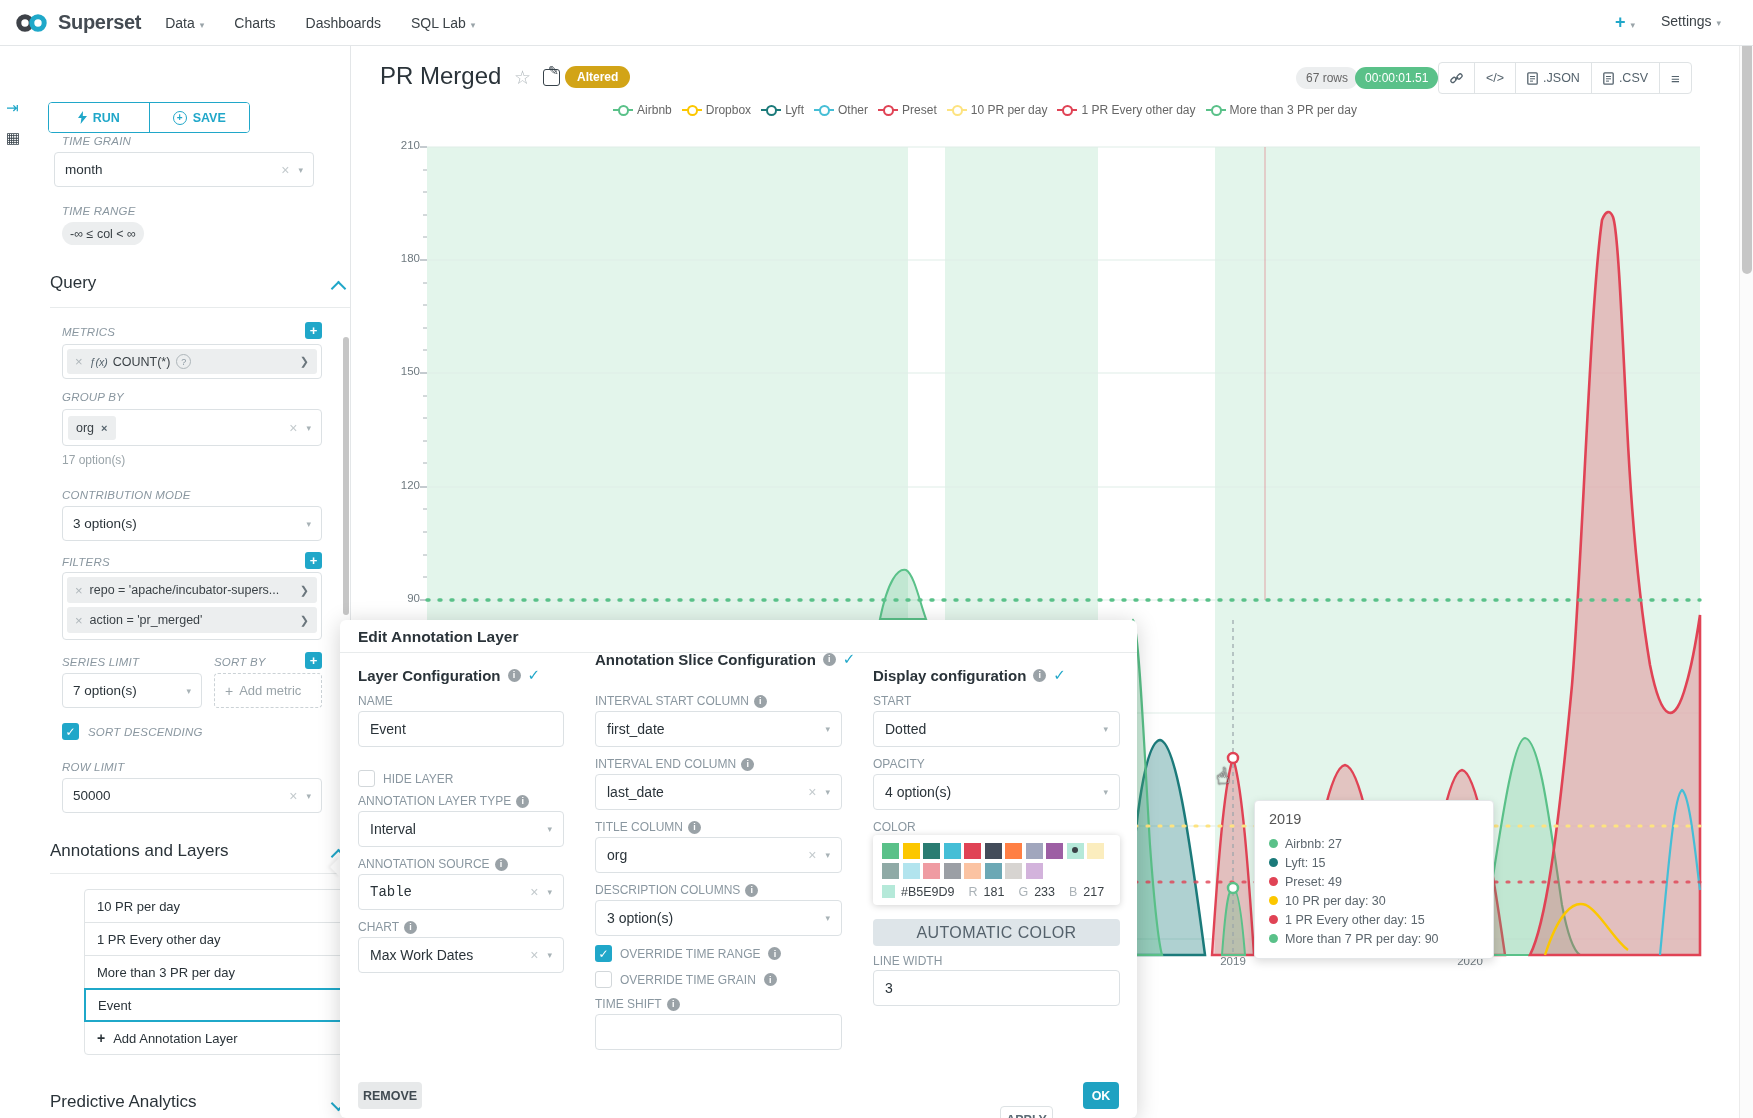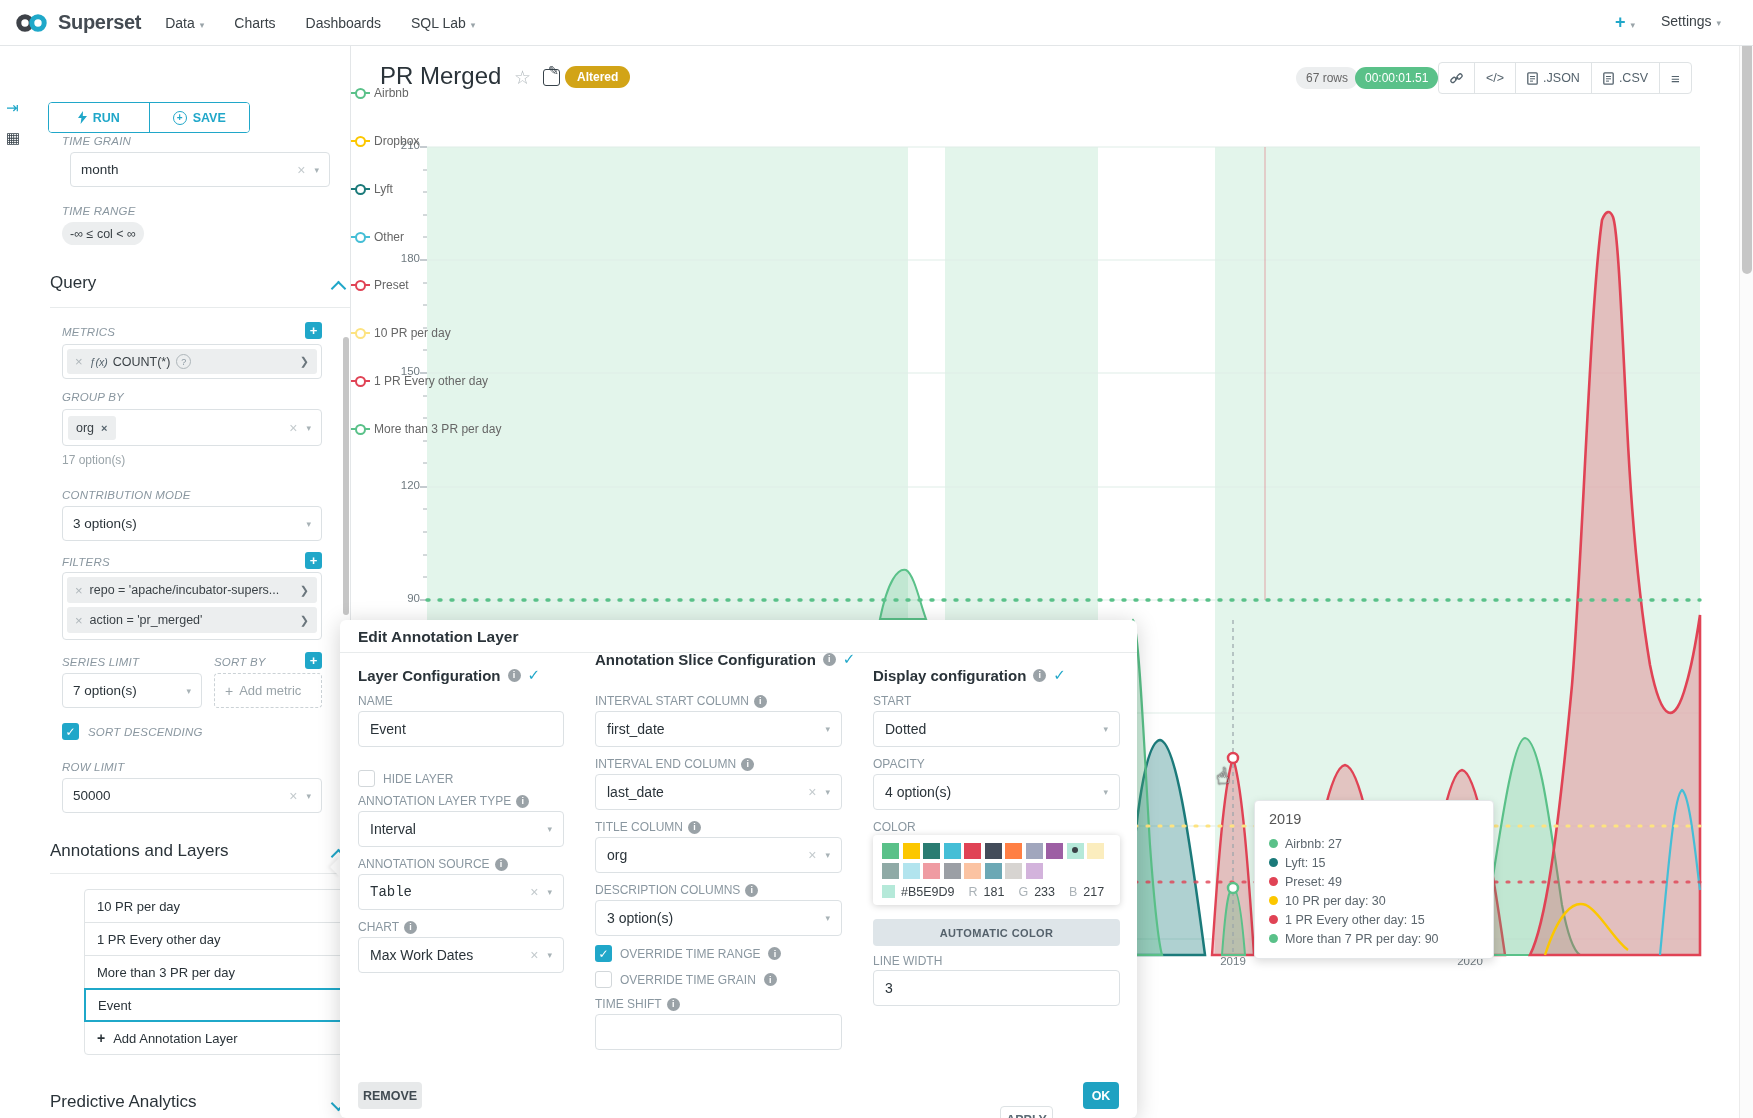--- a/index.html
+++ b/index.html
@@ -40,21 +40,21 @@
   .runsave>div{flex:1;display:flex;align-items:center;justify-content:center;gap:6px;color:#20A7C9;font-weight:700;font-size:12.5px;background:#fff;}
   .runsave>div:first-child{border-right:1px solid #20A7C9;}
   
   .chart-title{font-size:24px;color:#2A3339;}
   .badge{background:#D2A417;color:#fff;font-size:12px;font-weight:600;border-radius:11px;padding:4px 12px;}
   .hpill{border-radius:11px;font-size:12px;padding:4px 10px;}
   .btngroup{position:absolute;display:flex;border:1px solid #DFE3E5;border-radius:4px;height:30px;align-items:stretch;overflow:hidden;background:#fff;}
   .btngroup>div{display:flex;align-items:center;padding:0 11px;border-right:1px solid #DFE3E5;color:#55636D;font-size:12.5px;gap:5px;}
   .btngroup>div:last-child{border-right:none;}
   
-  .legend{position:absolute;left:350px;top:86px;width:1270px;display:flex;justify-content:center;gap:34px;z-index:2;flex-direction:column;}
+  .legend{position:absolute;left:350px;top:103px;width:1270px;display:flex;justify-content:center;gap:10px;z-index:2;}
   .leg-item{display:flex;align-items:center;gap:4px;font-size:12px;color:#666;}
   .leg-sym{position:relative;width:20px;height:10px;}
   .leg-sym .ln{position:absolute;left:0;right:0;top:4px;height:2px;}
   .leg-sym .ci{position:absolute;left:5px;top:0;width:7px;height:7px;border-radius:50%;background:#fff;border:2px solid #000;}
   
   .ytick{position:absolute;width:36px;text-align:right;font-size:11.5px;color:#6F7A80;}
   .xtick{position:absolute;width:60px;text-align:center;font-size:11.5px;color:#6F7A80;}
   
   .tooltip{position:absolute;left:1254px;top:800px;width:210px;background:#fff;border:1px solid #E4E7E9;border-radius:4px;box-shadow:0 3px 10px rgba(0,0,0,.14);padding:10px 14px;z-index:6;}
   .tt-title{font-size:14.5px;color:#555;margin-bottom:7px;}
@@ -69,21 +69,21 @@
   .info{display:inline-flex;width:13px;height:13px;border-radius:50%;background:#9AA2A7;color:#fff;font-size:9px;align-items:center;justify-content:center;font-weight:700;flex:none;}
   .okck{color:#20A7C9;font-weight:700;font-size:15px;}
   .minput{position:absolute;border:1px solid #DCE1E4;border-radius:4px;height:36px;box-sizing:border-box;display:flex;align-items:center;padding:0 11px;font-size:14px;color:#2A3339;background:#fff;}
   .cbrow{position:absolute;display:flex;align-items:center;gap:8px;font-size:12px;color:#8A97A0;}
   .swpanel{position:absolute;background:#fff;border-radius:4px;box-shadow:0 1px 7px rgba(0,0,0,.18);padding:8px 9px 6px 9px;box-sizing:border-box;}
   .swrow{display:flex;gap:3.5px;margin-bottom:3.5px;}
   .sw{width:17px;height:16px;position:relative;}
   .sw-sel::after{content:"";position:absolute;left:5px;top:4px;width:6px;height:6px;border-radius:50%;background:#3B4247;}
   .rgbrow{display:flex;align-items:center;gap:6px;margin-top:6px;font-size:12.5px;color:#3B4247;}
   .rgl{color:#AAB2B7;margin-left:8px;}
-  .autobtn{position:absolute;background:#DEE5E9;color:#54616B;font-weight:700;font-size:11px;letter-spacing:.4px;border-radius:4px;display:flex;align-items:center;justify-content:center;}
+  .autobtn{position:absolute;background:#DEE5E9;color:#54616B;font-weight:400;font-size:16px;letter-spacing:.4px;border-radius:4px;display:flex;align-items:center;justify-content:center;}
   .btn-rm{position:absolute;background:#E7E9EA;color:#404A51;font-weight:700;font-size:12.5px;border-radius:4px;display:flex;align-items:center;justify-content:center;}
   .btn-apply{position:absolute;background:#fff;border:1px solid #DDE2E4;color:#5A6A74;font-weight:700;font-size:12.5px;border-radius:4px;display:flex;align-items:center;justify-content:center;box-sizing:border-box;}
   .btn-ok{position:absolute;background:#1FA2C2;color:#fff;font-weight:700;font-size:12.5px;border-radius:4px;display:flex;align-items:center;justify-content:center;}
   
   .sb-track{position:absolute;background:#FBFBFB;border-left:1px solid #ECECEC;}
   .sb-thumb{position:absolute;background:#C6C6C6;border-radius:5px;}
   .cursor{position:absolute;left:1216px;top:764px;font-size:22px;color:#fff;text-shadow:0 0 1px #000,0 0 1px #000,0 0 2px #000;z-index:15;transform:rotate(-12deg);}
   .qmark{display:inline-flex;width:13px;height:13px;border-radius:50%;border:1px solid #AEB6BA;color:#8A97A0;font-size:9px;align-items:center;justify-content:center;}
   .fx{font-style:italic;font-size:10.5px;color:#55636D;}
   .dashedbox{position:absolute;border:1px dashed #CBD2D6;border-radius:4px;display:flex;align-items:center;padding:0 10px;font-size:13px;color:#9AA4A9;gap:6px;box-sizing:border-box;background:#fff;}
@@ -125,21 +125,21 @@
           </svg>
         <span>RUN</span>
       </div>
       <div>
         <span style="border:1.5px solid #20A7C9;border-radius:50%;width:12px;height:12px;display:flex;align-items:center;justify-content:center;font-size:10px;">+</span>
         <span>SAVE</span>
       </div>
     </div>
 
     <span class="abs lbl" style="left:32px;top:90px;">TIME GRAIN</span>
-    <div class="sel" style="left:40px;top:107px;width:260px;">
+    <div class="sel" style="left:24px;top:107px;width:260px;">
       <span class="sp">month</span>
       <span class="clr">×</span>
       <span class="car">▾</span>
     </div>
 
     <span class="abs lbl" style="left:32px;top:160px;">TIME RANGE</span>
     <div class="abs gpill" style="left:32px;top:177px;border-radius:12px;height:23px;">
         <span>-∞ ≤ col &lt; ∞</span>
       </div>
 

